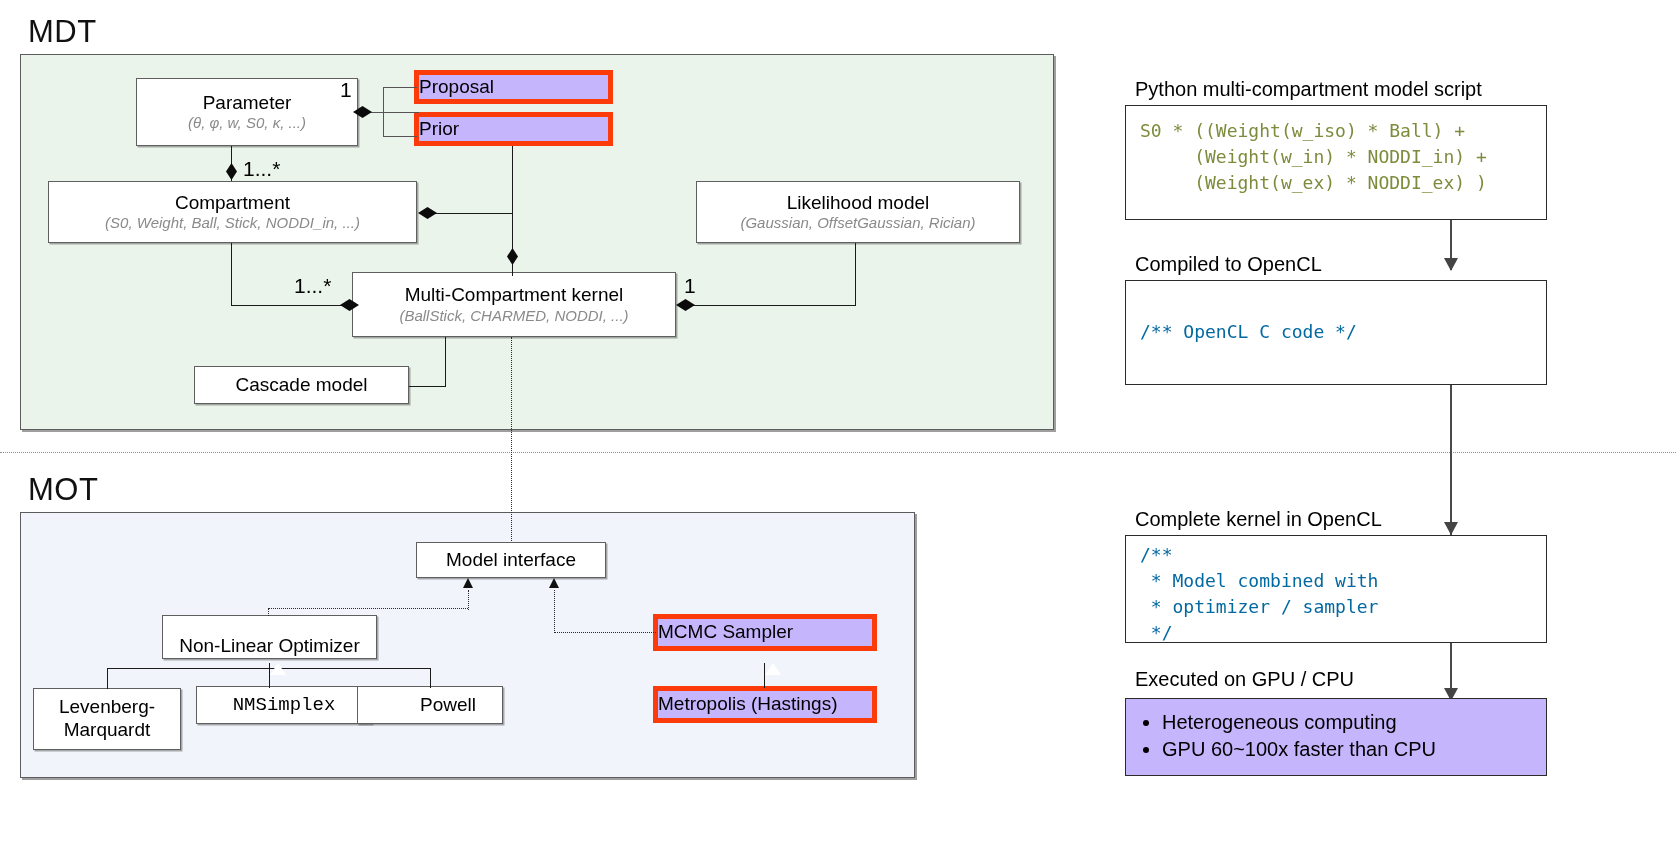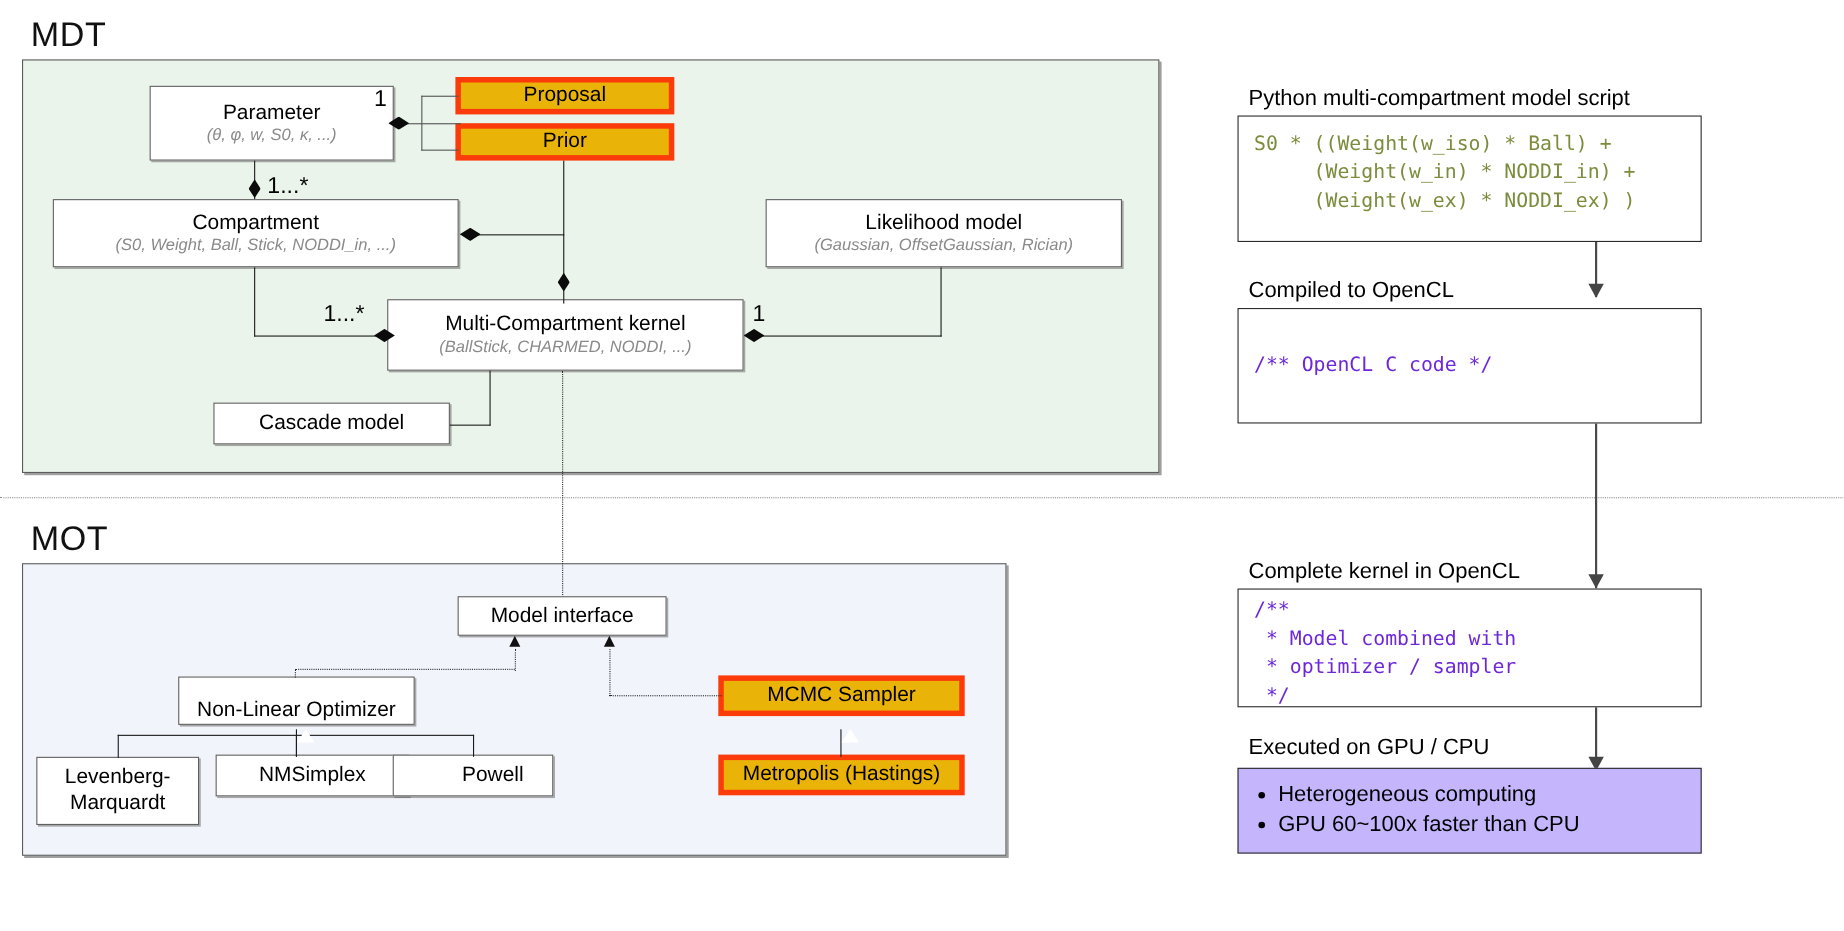--- a/index.html
+++ b/index.html
@@ -18,22 +18,22 @@
   .panel.mot{background:#f1f5fb;}
 
   
   .box{position:absolute;box-sizing:border-box;background:#ffffff;
        border:1px solid #5f5f5f;box-shadow:1.5px 1.5px 0 rgba(90,90,90,.5);
        display:flex;flex-direction:column;align-items:center;justify-content:center;
        text-align:center;line-height:1.2;}
   .box .ttl{font-size:19px;color:#000;white-space:nowrap;}
   .box .sub{font-size:15px;color:#8a8a8a;font-style:italic;white-space:nowrap;}
   .box.hl{border:none;background:#fb3b0a;padding:5px;box-shadow:none;}
-  .box.hl .inner{background:#eab308;width:100%;height:100%;display:flex;
-       align-items:center;justify-content:center;}
+  .box.hl .inner{background:#c4b5fd;width:100%;height:100%;display:flex;
+       align-items:center;justify-content:flex-start;}
   .box.two-line .ttl{white-space:normal;}
 
   
   .ln{position:absolute;background:#1a1a1a;}
   .lnh{height:1.4px;}
   .lnv{width:1.4px;}
   .lng{background:#555;}
 
   .dot-h{position:absolute;height:0;border-top:1.4px dotted #2a2a2a;}
   .dot-v{position:absolute;width:0;border-left:1.4px dotted #2a2a2a;}
@@ -72,21 +72,21 @@
   .divider{position:absolute;left:0;width:1676px;height:0;
            border-top:1.6px dotted #8e8e8e;}
 
   
   .cap{position:absolute;font-size:20px;color:#000;white-space:nowrap;}
   .codebox{position:absolute;box-sizing:border-box;background:#fff;
            border:1.5px solid #2b2b2b;padding:12px 14px;}
   .codebox pre{margin:0;font-family:"DejaVu Sans Mono",monospace;
            font-size:18px;line-height:1.45;white-space:pre;}
   .code-green pre{color:#7c8c3c;}
-  .code-black pre{color:#6d28d9;}
+  .code-black pre{color:#0369a1;}
   .bullets{position:absolute;box-sizing:border-box;background:#c4b5fd;
            border:1.5px solid #2b2b2b;padding:10px 29px 12px 14px;}
   .bullets ul{margin:0;padding-left:22px;list-style:disc;}
   .bullets li{font-size:20px;line-height:1.35;color:#000;}
   .pipe{position:absolute;background:#4a4a4a;width:2px;}
 </style>
 </head>
 <body>
 
 <div class="stage">
@@ -189,21 +189,21 @@
   <div class="box hl" style="left:653px;top:686px;width:224px;height:37px;">
     <div class="inner">
         <span class="ttl">Metropolis (Hastings)</span>
       </div>
   </div>
 
   <div class="box two-line" style="left:33px;top:688px;width:148px;height:62px;">
     <div class="ttl" style="padding:0 6px;">Levenberg-Marquardt</div>
   </div>
 
-  <div class="box" style="left:196px;top:686px;width:176px;height:38px;">
+  <div class="box" style="left:196px;top:686px;width:176px;height:38px;font-family:Liberation Mono, monospace;">
     <div class="ttl">NMSimplex</div>
   </div>
 
   <div class="box" style="left:357px;top:686px;width:146px;height:38px;padding-left:36px;">
     <div class="ttl">Powell</div>
   </div>
 
   <div class="dot-v" style="left:268px;top:608px;height:8px;"></div>
   <div class="dot-h" style="left:268px;top:608px;width:200px;"></div>
   <div class="dot-v" style="left:468px;top:590px;height:20px;"></div>

